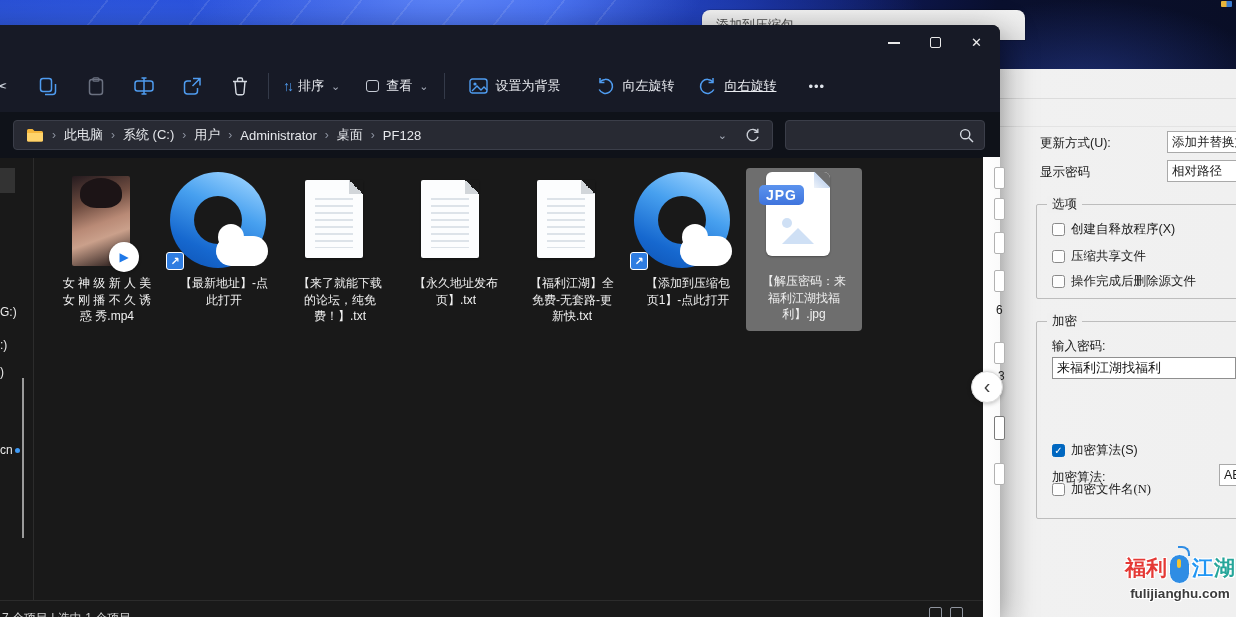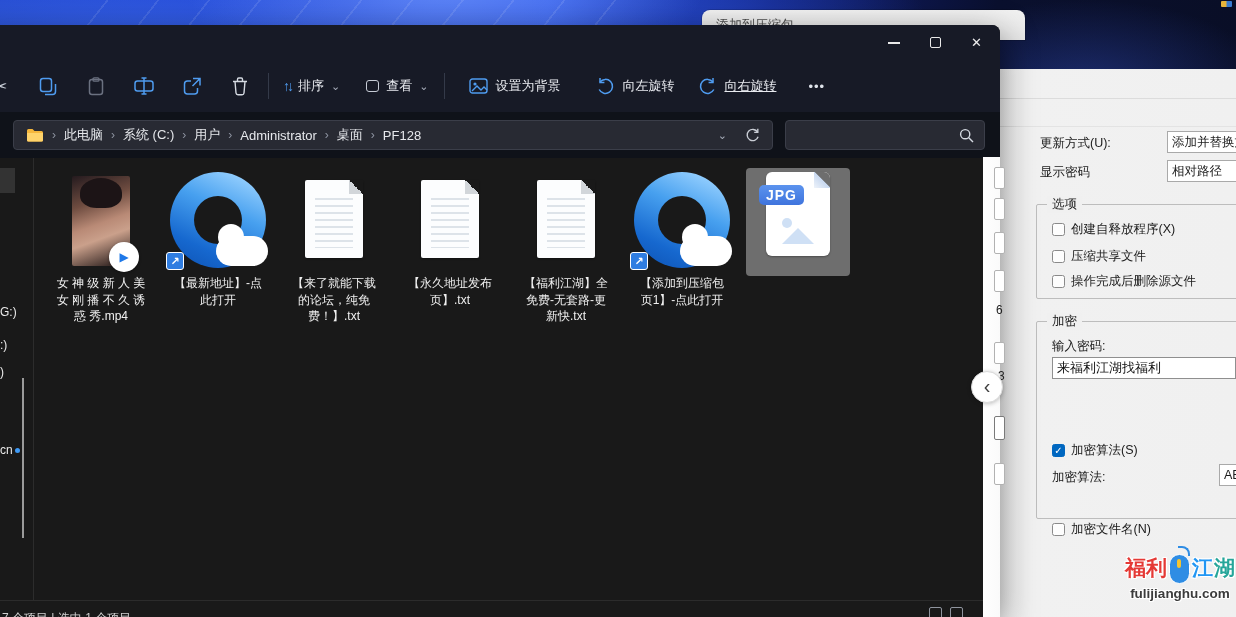--- a/index.html
+++ b/index.html
@@ -95,21 +95,21 @@
     border:0; outline:none; color:#e6e8ec; font-size:13px; }
   .mag { position:absolute; right:10px; top:7px; }
 
   .x-body { position:absolute; left:0; top:133px; right:0; bottom:17px; background:#191919; }
   .nav-rect { position:absolute; left:30px; top:10px; width:15px; height:25px; background:#333; }
   .nav-frag { position:absolute; left:30px; color:#e9e9e9; font-size:12px; white-space:nowrap; }
   .nav-dot { position:absolute; left:45px; top:290px; width:5px; height:5px; border-radius:50%; background:#3f9af5; }
   .nav-scroll { position:absolute; left:52px; top:220px; width:2px; height:160px; background:#9a9a9a; }
   .nav-divider { position:absolute; left:63px; top:0; bottom:0; width:1px; background:#2c2c2c; }
 
-  .tile { position:absolute; top:12px; width:104px; --bg:#191919; }
+  .tile { position:absolute; top:12px; width:116px; --bg:#191919; }
   .tile.selected { --bg:#6e6e6e; background:#6e6e6e; border-radius:4px; padding-bottom:8px; }
   .tile-iconslot { position:relative; height:100px; }
   .tile-label { margin-top:5px; text-align:center; color:#f0f0f0; font-size:12px; line-height:16.5px;
     white-space:pre-line; }
 
   .thumb { position:absolute; left:23px; top:6px; width:58px; height:90px; border-radius:2px;
     background:linear-gradient(160deg,#241a1e 0%,#6e4c40 30%,#b98a76 52%,#caa08b 66%,#40302c 92%); }
   .thumb-hair { position:absolute; left:8px; top:2px; width:42px; height:30px; border-radius:50% 50% 40% 40%;
     background:#1c1416; }
   .media-badge { position:absolute; right:-9px; bottom:-6px; width:30px; height:30px; border-radius:50%;
@@ -212,21 +212,21 @@
     </div>
     <div class="dlg-label" style="left:52px; top:269px;">输入密码:</div>
     <input id="pwd-input" type="text" value="来福利江湖找福利" style="">
 
     <div class="cb-row" style="left:52px; top:373px;">
       <span class="cb checked">✓</span>
       <span>加密算法(S)</span>
     </div>
     <div class="dlg-label" style="left:52px; top:400px;">加密算法:</div>
     <div class="dlg-select" style="left:219px; top:395px; width:30px;">AES-2</div>
-    <div class="cb-row" style="left:52px; top:452px;">
+    <div class="cb-row" style="left:52px; top:412px;font-family:Liberation Serif, serif;">
       <span class="cb"></span>
       <span>加密文件名(N)</span>
     </div>
 
     <div class="dlg-btn" style="left:12px; top:563px;">确定</div>
     <div class="dlg-btn" style="left:140px; top:563px;">取消</div>
     <div class="dlg-btn-fragment"></div>
   </div>
 
   <div id="explorer">
@@ -428,20 +428,23 @@
         <div class="tile-iconslot">
           <div class="jpgfile">
             <div class="fold"></div>
             <div class="jpg-badge">JPG</div>
             <div class="jpg-art">
                 <div class="sun"></div>
                 <div class="mtn"></div>
               </div>
           </div>
         </div>
+        <div class="tile-label">【解压密码：来
+福利江湖找福
+利】.jpg</div>
       </div>
     </div>
 
     <div class="x-statusbar">
       <div class="status-text">7 个项目 | 选中 1 个项目</div>
       <div class="view-toggles">
         <i></i>
         <i></i>
       </div>
     </div>

